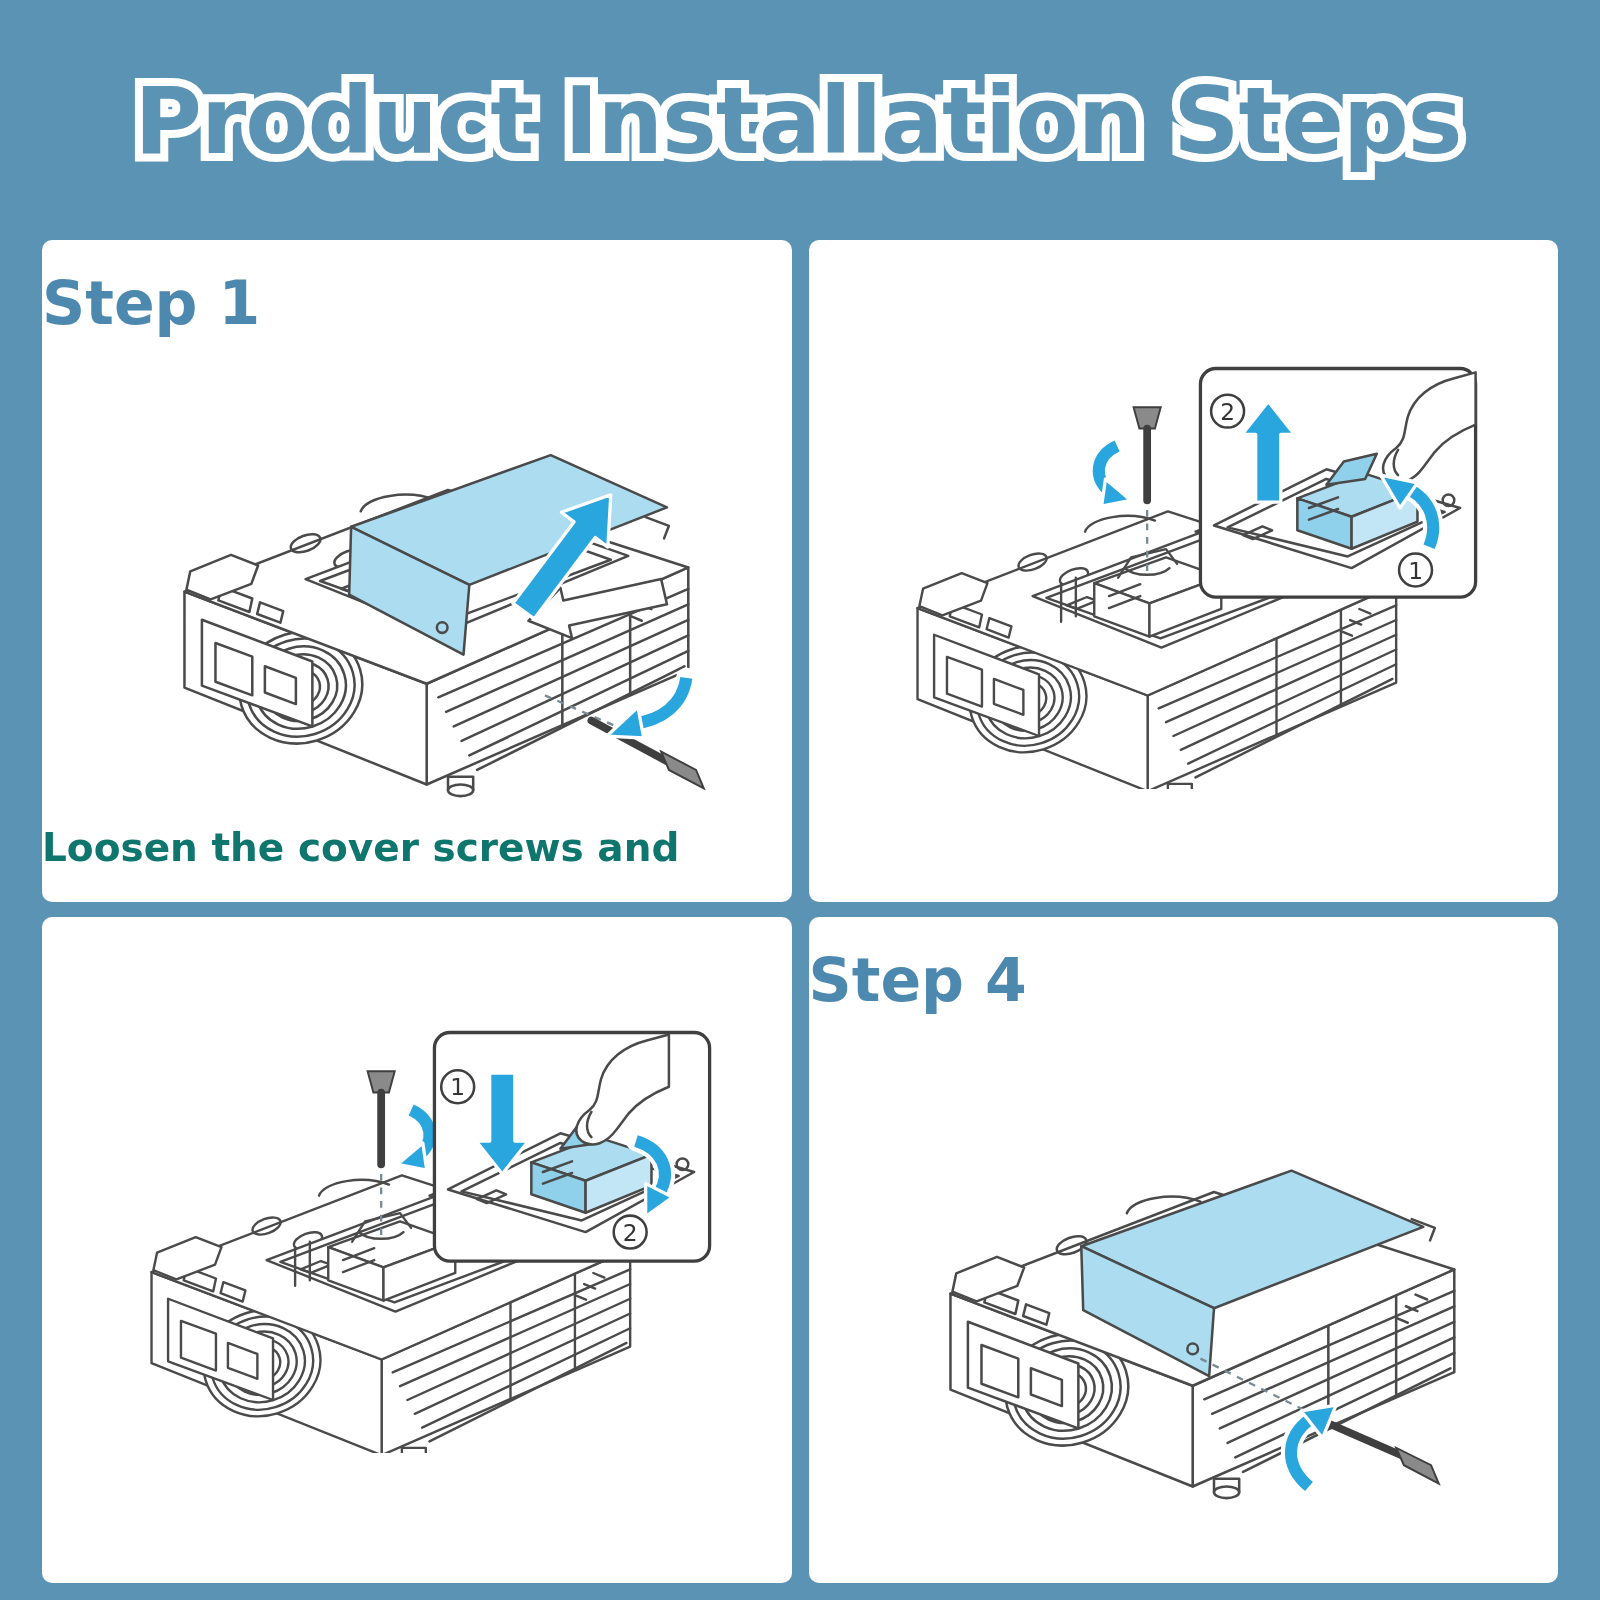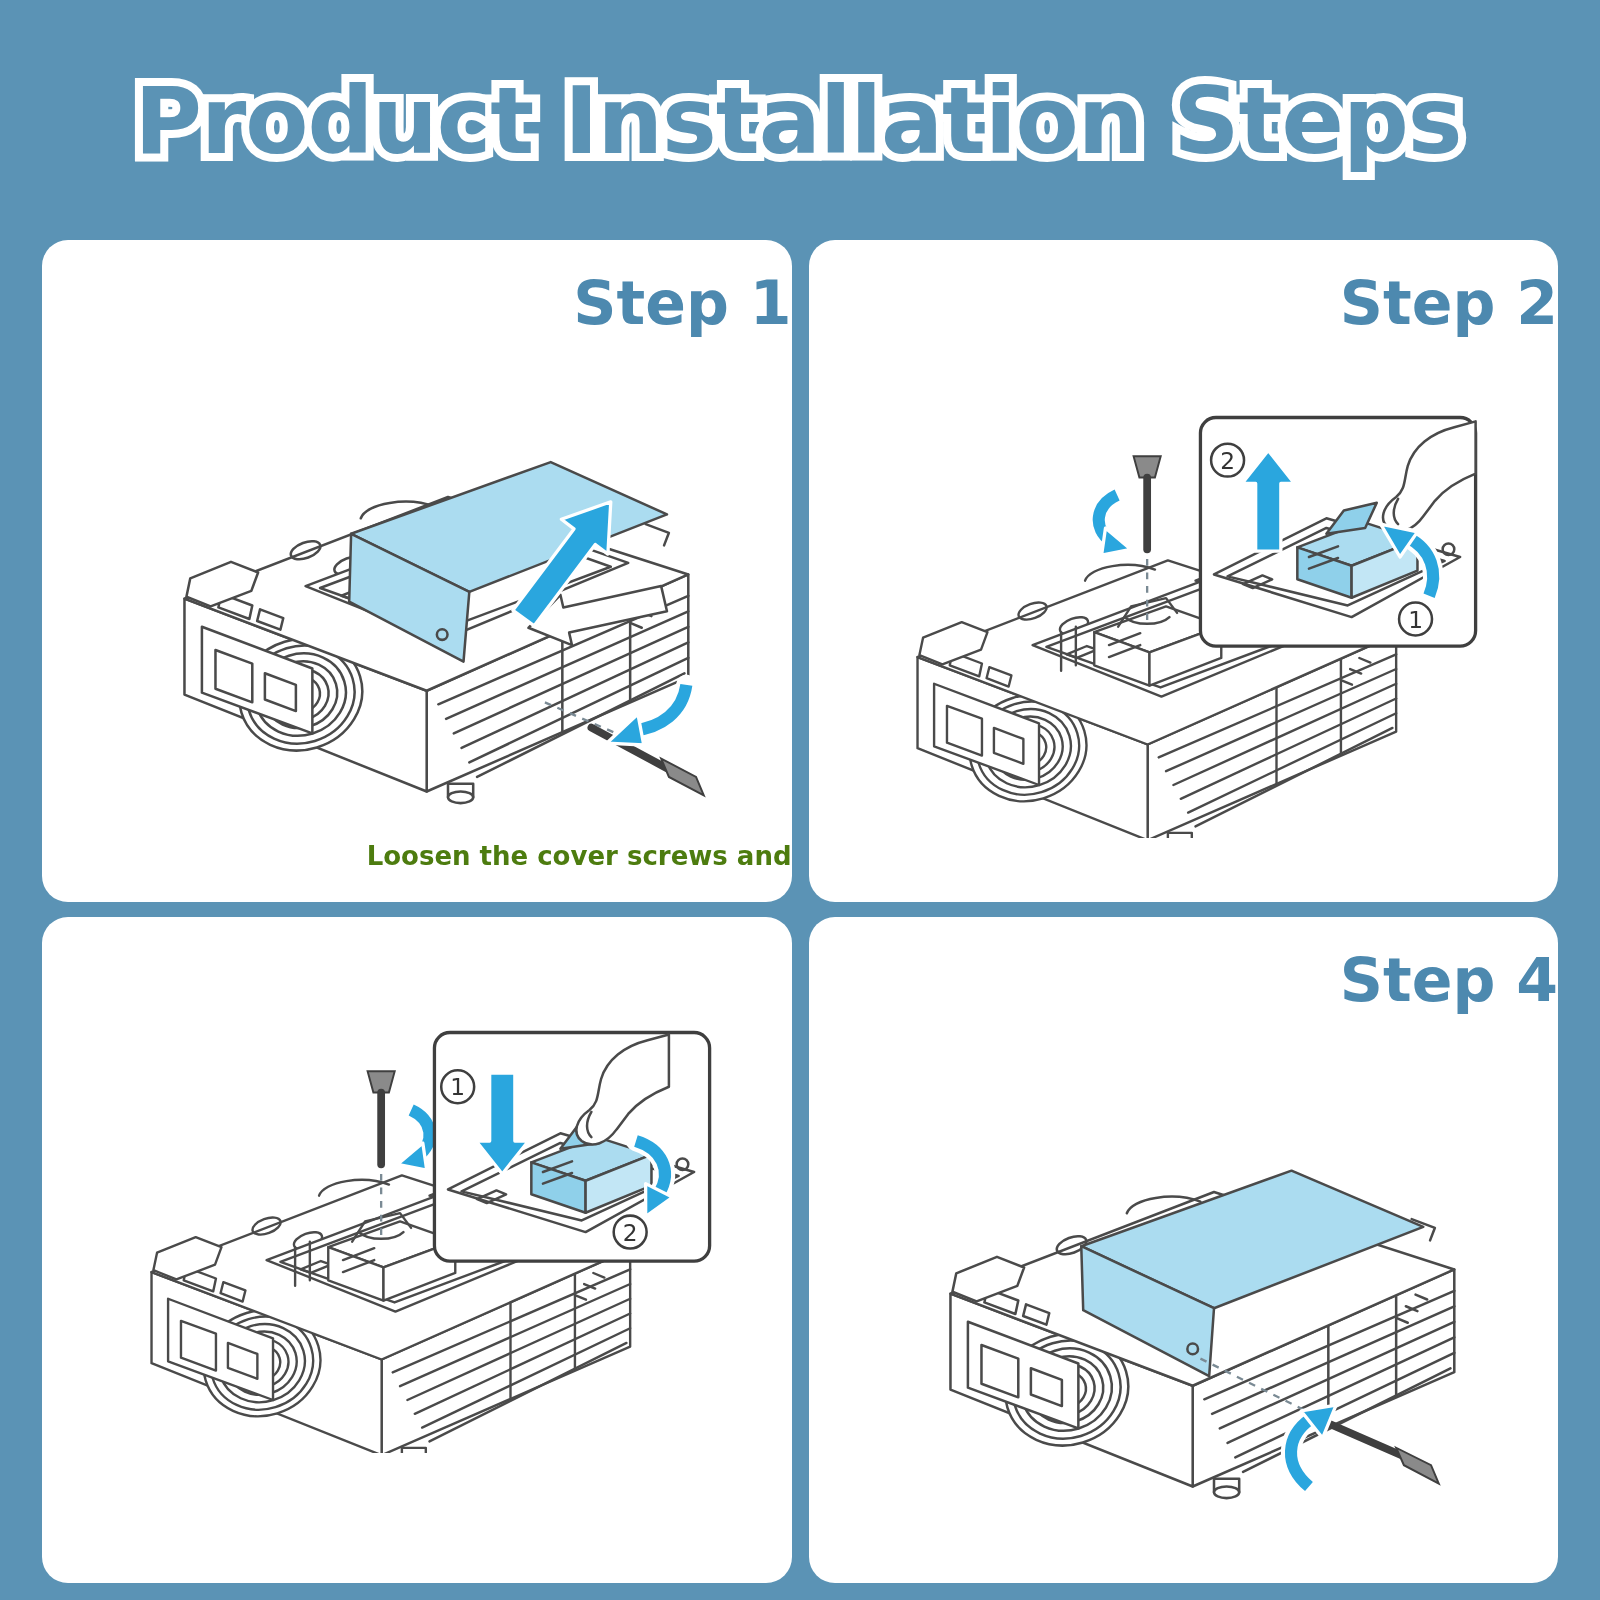--- a/index.html
+++ b/index.html
@@ -21,30 +21,30 @@
     text-shadow:0 4px 2px rgba(54,96,122,0.25);
   }
   .title-fill{color:#5b93b5;}
   
   .panels{
     position:absolute;left:42px;top:240px;width:1516px;
     display:grid;grid-template-columns:1fr 1fr;grid-template-rows:662px 666px;
     column-gap:17px;row-gap:15px;
   }
   .panel{
-    background:#ffffff;border-radius:26px;
-    display:flex;flex-direction:column;align-items:flex-end;
+    background:#ffffff;border-radius:10px;
+    display:flex;flex-direction:column;align-items:flex-start;
   }
   .step-label{
     margin-top:28px;font-size:60px;font-weight:bold;color:#4d89af;
   }
   .figure{flex:1;width:100%;display:flex;align-items:center;justify-content:center;}
   svg.illustration{width:660px;height:436px;}
   .caption{
-    text-align:center;font-size:26px;font-weight:bold;color:#4d7c0f;
+    text-align:center;font-size:39px;font-weight:bold;color:#0f766e;
     line-height:1.2;margin-bottom:30px;
   }
   .caption span{display:block;}
   
   .ln{fill:none;stroke:#4a4a4a;stroke-width:2.6;stroke-linecap:round;stroke-linejoin:round;}
   .fw{fill:#ffffff;stroke:#4a4a4a;stroke-width:2.6;stroke-linejoin:round;}
   .covA{fill:#abdcf0;stroke:#4a4a4a;stroke-width:2.6;stroke-linejoin:round;}
   .covB{fill:#8fd0ea;stroke:#4a4a4a;stroke-width:2.6;stroke-linejoin:round;}
   .covC{fill:#c2e6f5;stroke:#4a4a4a;stroke-width:2.6;stroke-linejoin:round;}
   .arr{fill:#2aa6de;stroke:#ffffff;stroke-width:3.4;stroke-linejoin:round;}
@@ -136,21 +136,20 @@
           <polygon class="arr" points="516,384 548,354 554,386"></polygon>
         </g>
       </svg>
     </div>
     <div class="caption">
       <span>Loosen the cover screws and</span>
     </div>
   </div>
 
   <div class="panel">
-    <div class="step-label">Step 2</div>
     <div class="figure">
       <svg class="illustration" viewBox="0 0 640 450">
         <g transform="translate(-30,40) scale(0.95)">
           <use href="#proj-body"></use>
           <use href="#proj-bay"></use>
           <use href="#proj-lamp"></use>
         </g>
         <path class="dash" d="M283,162 L283,226"></path>
         <path class="ln" d="M260,222 A 26 13 0 0 0 306,222"></path>
         <g>

